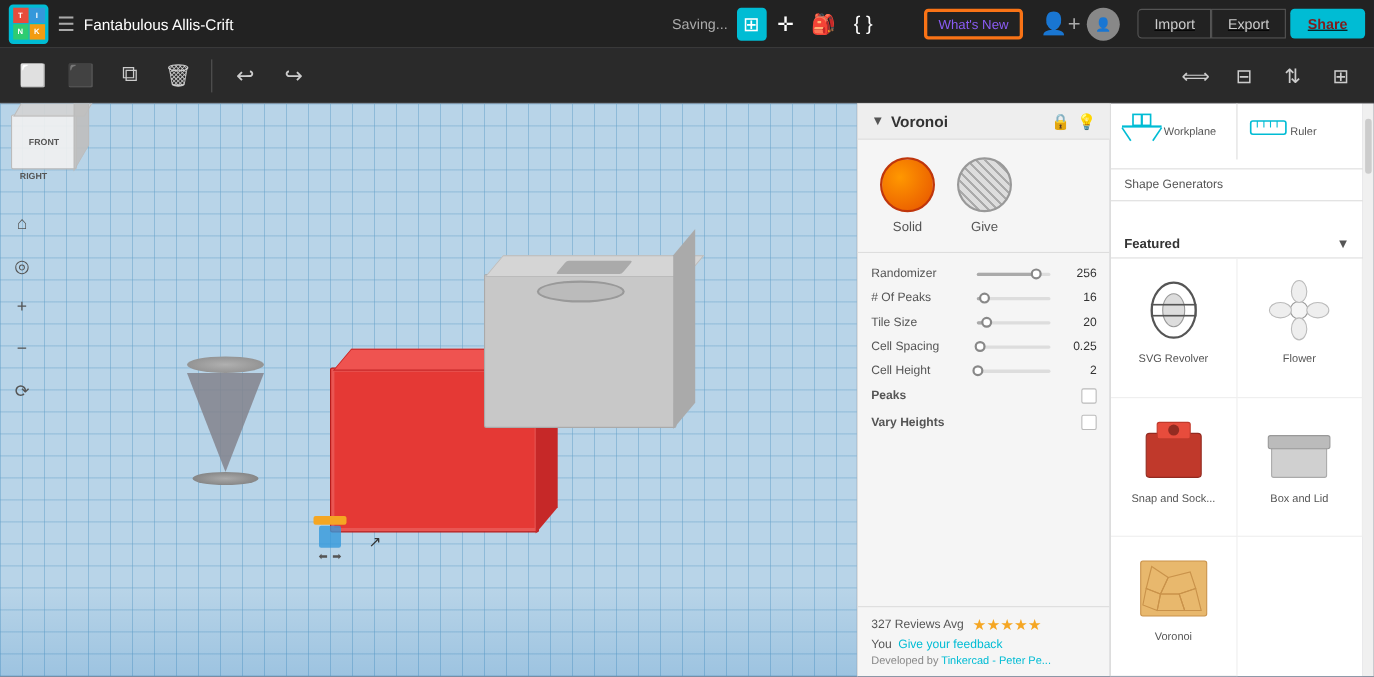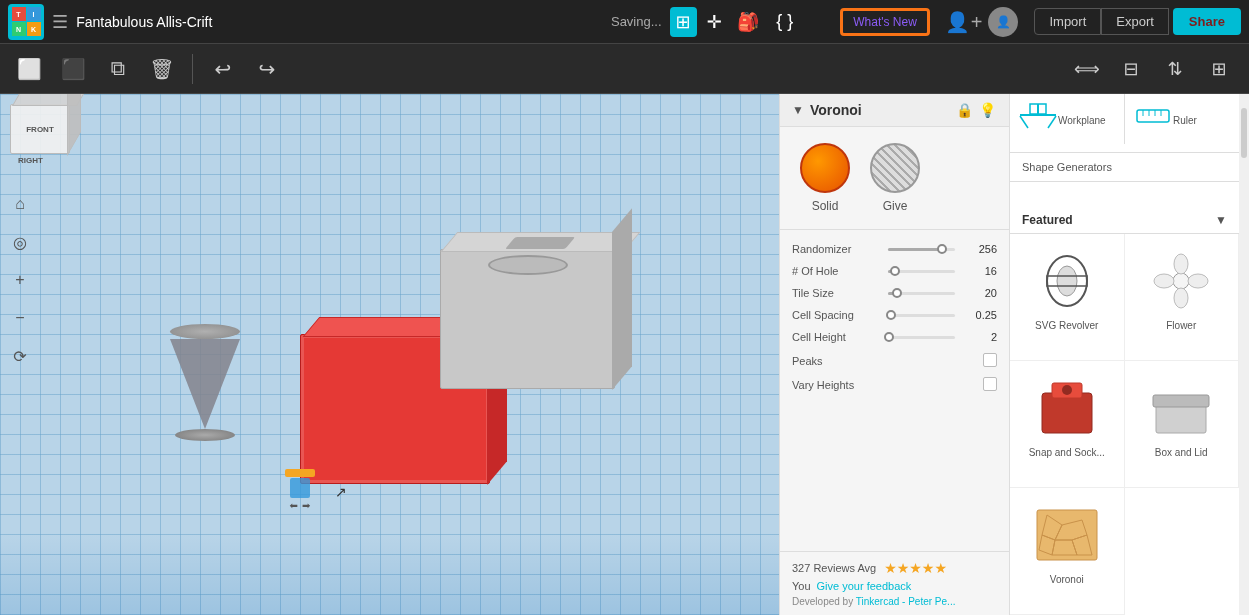--- a/index.html
+++ b/index.html
@@ -71,21 +71,21 @@
 
     
     .sliders-section { padding: 8px 0; flex: 1; overflow-y: auto; }
     .slider-row { display: flex; align-items: center; padding: 5px 12px; gap: 6px; }
     .slider-label { font-size: 11px; color: #555; width: 90px; flex-shrink: 0; }
     .slider-track { flex: 1; height: 3px; background: #ddd; border-radius: 2px; position: relative; }
     .slider-fill { height: 100%; background: #aaa; border-radius: 2px; }
     .slider-thumb { width: 10px; height: 10px; border-radius: 50%; background: #fff; border: 2px solid #888; position: absolute; top: -3.5px; transform: translateX(-50%); cursor: pointer; }
     .slider-value { font-size: 11px; color: #333; width: 36px; text-align: right; }
 
-    .checkbox-row { display: flex; align-items: flex-end; padding: 5px 12px; gap: 6px; }
+    .checkbox-row { display: flex; align-items: center; padding: 5px 12px; gap: 6px; font-weight: bold; }
     .checkbox-label { font-size: 11px; color: #555; flex: 1; }
     .checkbox-box { width: 14px; height: 14px; border: 1px solid #bbb; background: #fff; border-radius: 2px; }
 
     
     .reviews-section { padding: 8px 12px; border-top: 1px solid #ddd; }
     .reviews-row { display: flex; align-items: center; gap: 8px; margin-bottom: 4px; }
     .reviews-label { font-size: 11px; color: #555; }
     .stars { color: #f5a623; font-size: 14px; }
     .you-row { display: flex; align-items: center; gap: 6px; font-size: 11px; color: #555; }
     .feedback-link { color: #00bcd4; cursor: pointer; font-size: 11px; }
@@ -133,21 +133,21 @@
     <button class="header-icon-btn active">⊞</button>
     <button class="header-icon-btn">✛</button>
     <button class="header-icon-btn">🎒</button>
     <button class="header-icon-btn">{ }</button>
   </div>
   <button class="whats-new">What's New</button>
   <div class="user-section">
     <span class="user-icon">👤+</span>
     <div class="avatar">👤</div>
   </div>
-  <div class="import-export" style="margin-left:8px;">
+  <div class="import-export" style="margin-left:8px;text-decoration:underline;">
     <button class="ie-btn">Import</button>
     <button class="ie-btn">Export</button>
     <button class="share-btn" style="margin-left:4px; border-radius:4px;">Share</button>
   </div>
 </div>
 
 <div class="toolbar">
   <button class="toolbar-btn" title="New">⬜</button>
   <button class="toolbar-btn" title="New Copy">⬛</button>
   <button class="toolbar-btn" title="Group">⧉</button>
@@ -250,21 +250,21 @@
       <div id="sliders-container">
           <div class="slider-row">
     <span class="slider-label">Randomizer</span>
     <div class="slider-track" style="position:relative;">
       <div class="slider-fill" style="width:80%;"></div>
       <div class="slider-thumb" style="left:80%;"></div>
     </div>
     <span class="slider-value">256</span>
   </div>
           <div class="slider-row">
-    <span class="slider-label"># Of Hole</span>
+    <span class="slider-label"># Of Peaks</span>
     <div class="slider-track" style="position:relative;">
       <div class="slider-fill" style="width:10%;"></div>
       <div class="slider-thumb" style="left:10%;"></div>
     </div>
     <span class="slider-value">16</span>
   </div>
           <div class="slider-row">
     <span class="slider-label">Tile Size</span>
     <div class="slider-track" style="position:relative;">
       <div class="slider-fill" style="width:13%;"></div>

